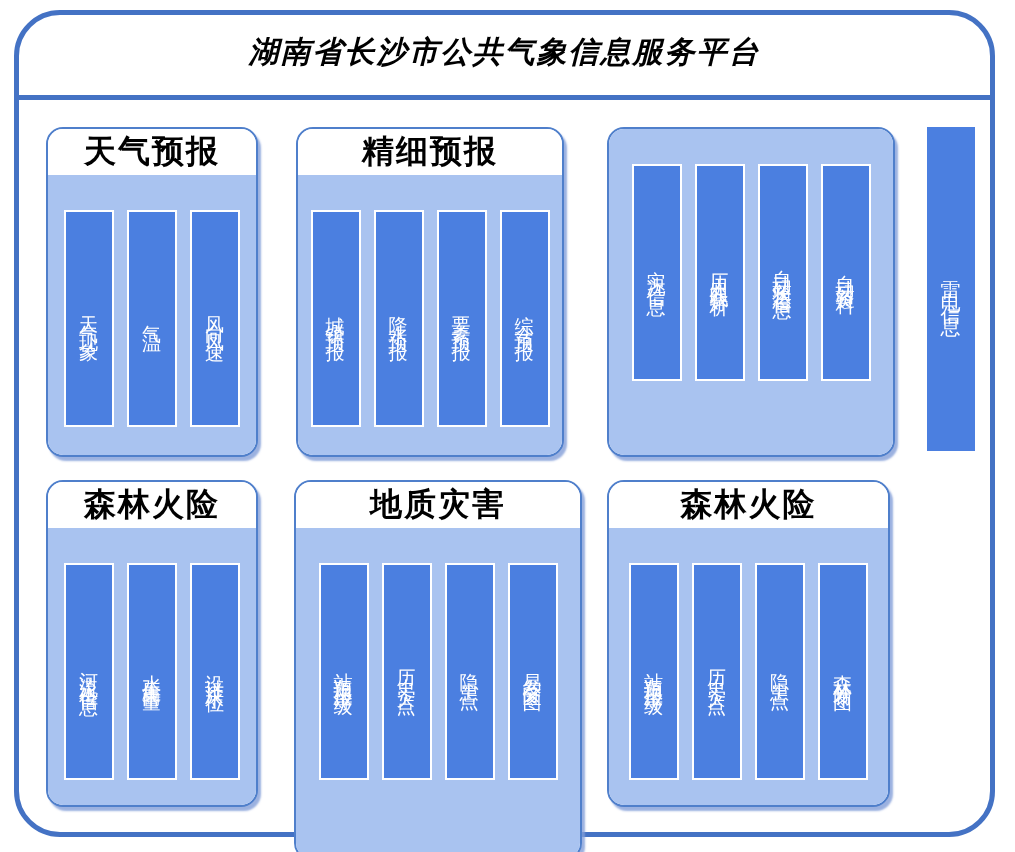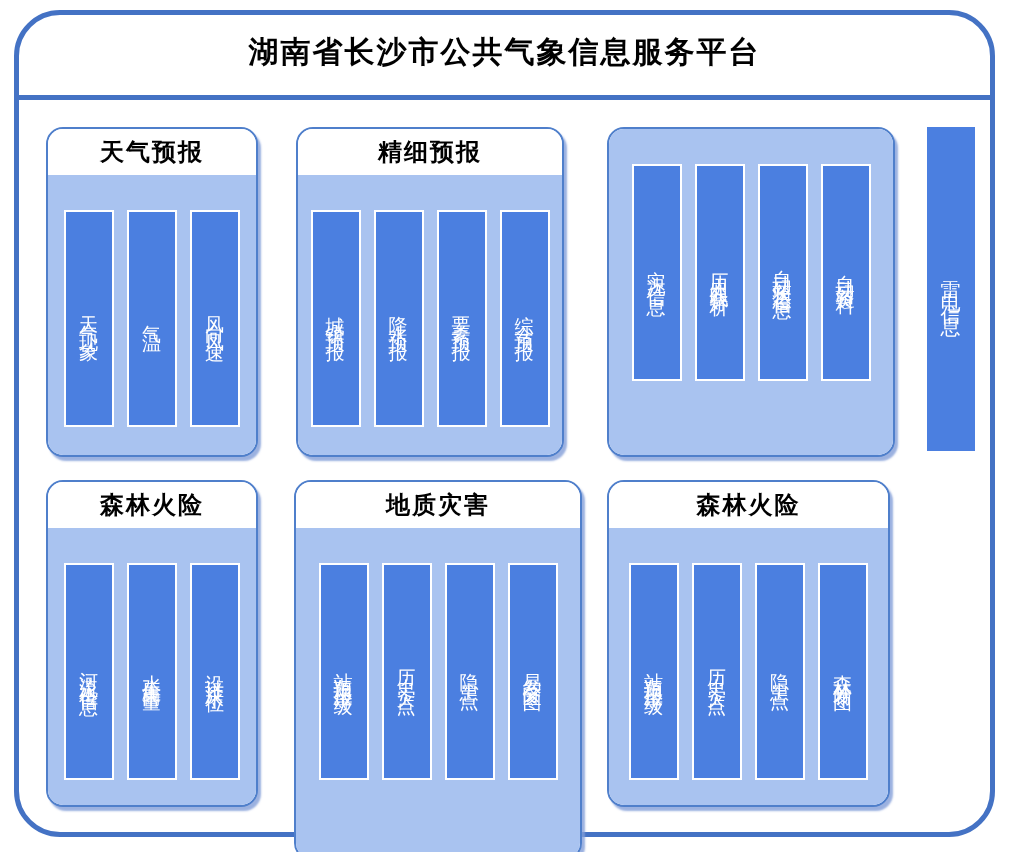--- a/index.html
+++ b/index.html
@@ -15,34 +15,34 @@
     position:relative;width:1015px;height:852px;background:#fff;
     font-family:"Liberation Sans",sans-serif;overflow:hidden;
   }
   .frame{
     position:absolute;left:14px;top:10px;width:981px;height:827px;
     border:5px solid var(--frame);border-radius:46px;box-sizing:border-box;
   }
   .page-title{
     position:absolute;left:0;right:0;top:20px;text-align:center;
     font-size:30px;line-height:34px;font-weight:bold;color:var(--title-text);
-    letter-spacing:2px;margin:0;
+    letter-spacing:2px;margin:0;font-style:italic;
   }
   .divider{
     position:absolute;left:0;right:0;top:80px;height:5px;background:var(--frame);
   }
   .panel{
     position:absolute;box-sizing:border-box;background:#fff;
     border:2px solid var(--panel-border);border-radius:17px;
     box-shadow:3px 4px 2px rgba(130,158,216,0.8);
     display:flex;flex-direction:column;overflow:hidden;
   }
   .panel-header{
     height:46px;flex:0 0 46px;display:flex;align-items:center;justify-content:center;
-    background:#fff;font-size:24px;font-weight:bold;color:var(--title-text);
+    background:#fff;font-size:32px;font-weight:bold;color:var(--title-text);
     letter-spacing:2px;
   }
   .panel-body{
     flex:1;background:var(--body);
     display:flex;justify-content:center;gap:13px;
     padding-top:35px;box-sizing:border-box;
   }
   .bar{
     width:50px;height:217px;box-sizing:border-box;
     background:var(--bar);border:2px solid #fff;

